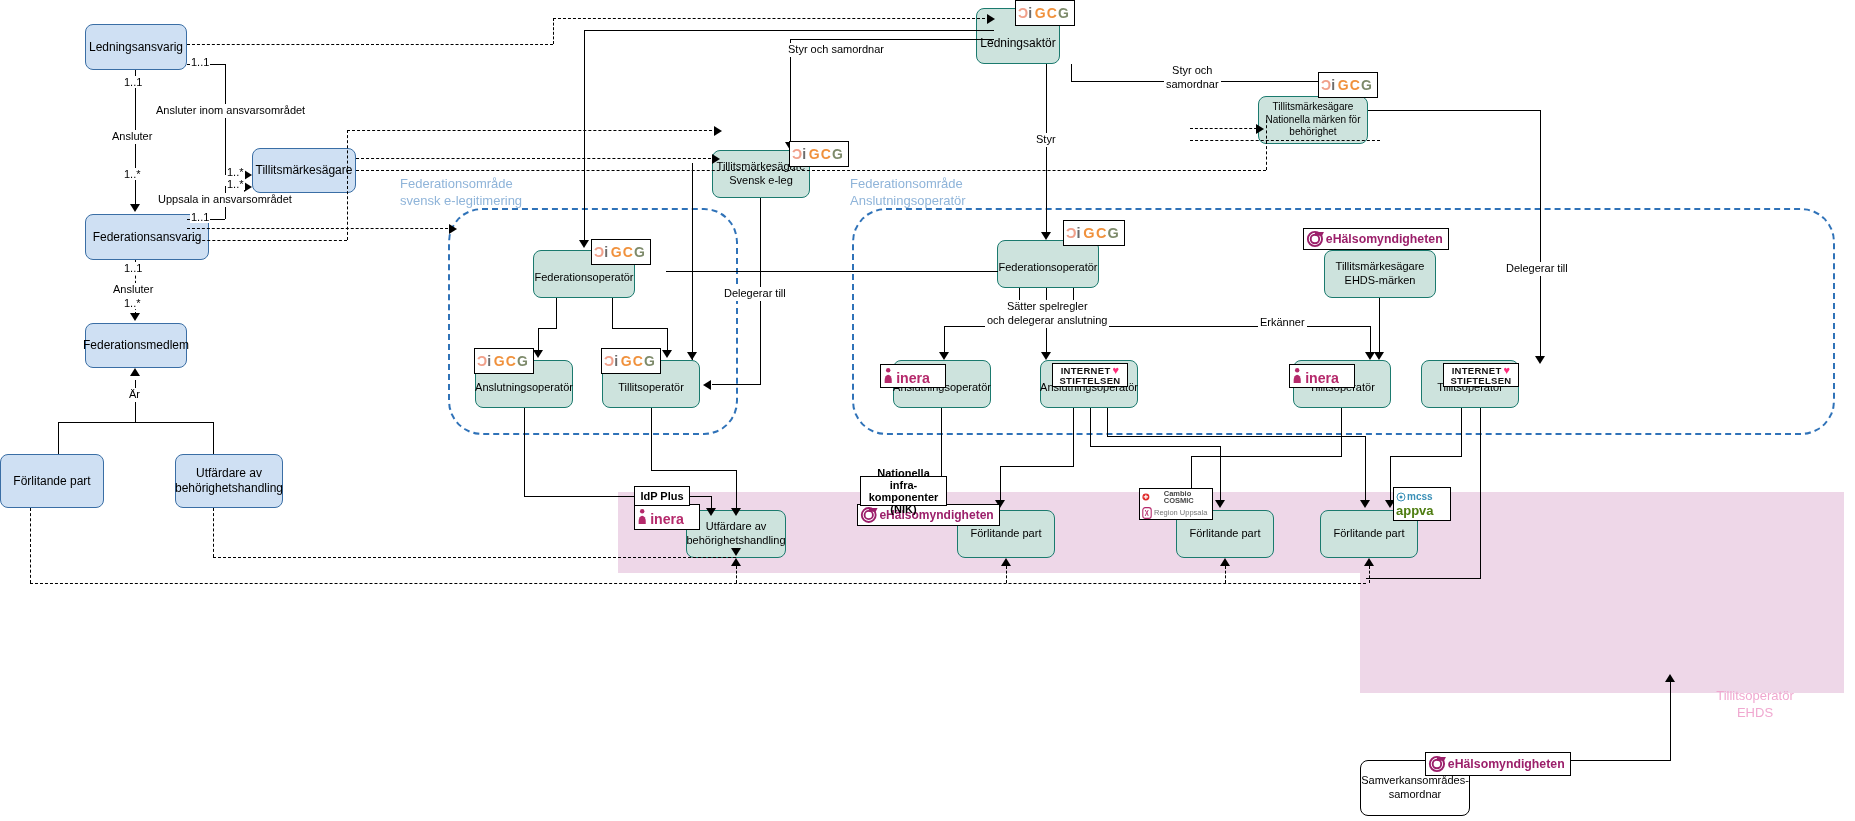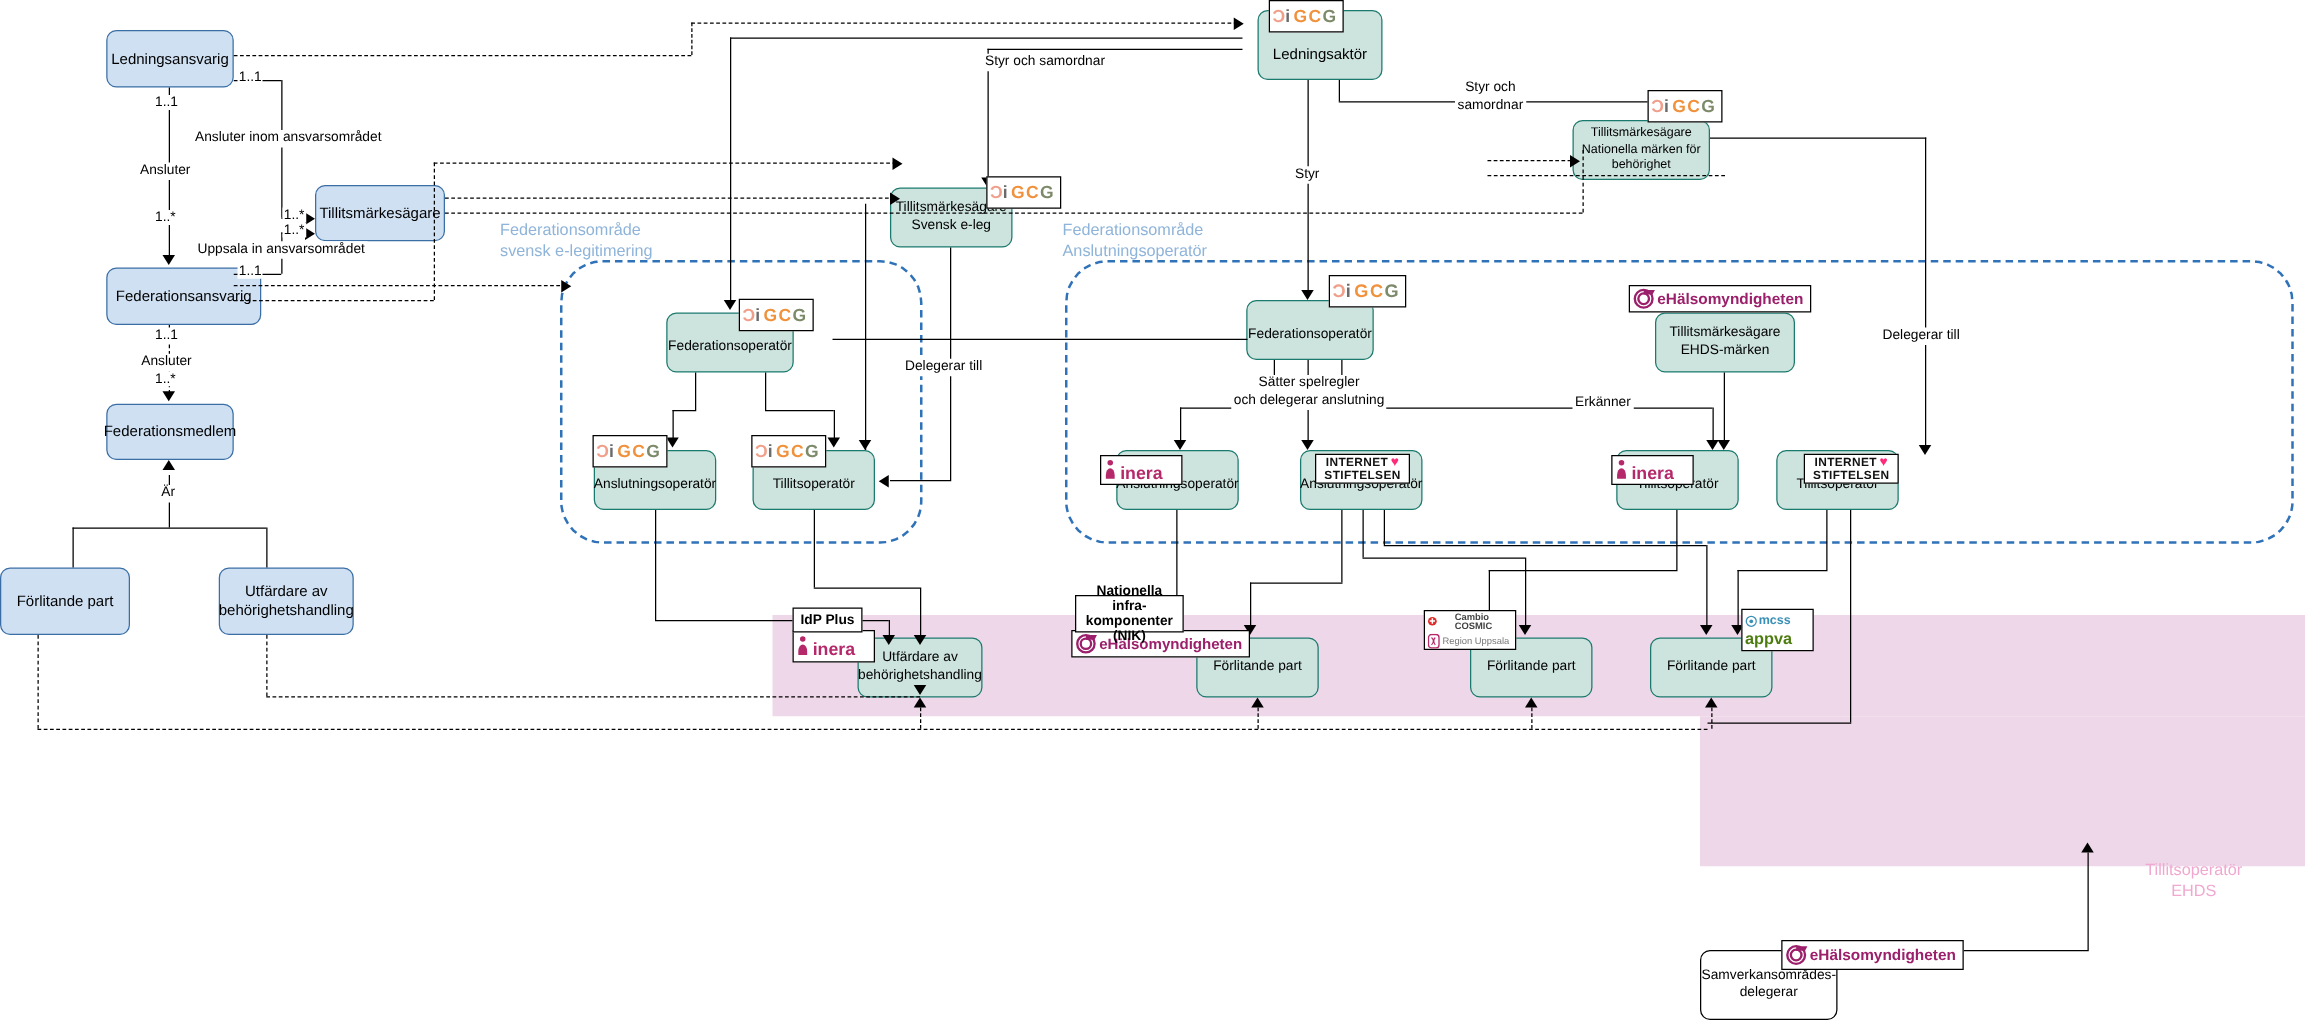--- a/index.html
+++ b/index.html
@@ -139,21 +139,21 @@
 
   <div class="dsh-h" style="left:356px;top:158px;width:360px;"></div>
   <div class="arw arw-r" style="left:712px;top:154px;"></div>
   <div class="dsh-h" style="left:356px;top:170px;width:910px;"></div>
   <div class="dsh-v" style="left:1266px;top:120px;height:50px;"></div>
   <div class="dsh-h" style="left:1266px;top:120px;width:0px;"></div>
   <div class="dsh-h" style="left:1190px;top:128px;width:72px;"></div>
   <div class="arw arw-r" style="left:1256px;top:124px;"></div>
   <div class="dsh-h" style="left:1190px;top:140px;width:190px;"></div>
 
-  <div class="node teal" style="left:1006px;top:8px;width:100px;height:56px;">
+  <div class="node teal" style="left:976px;top:8px;width:84px;height:56px;">
     <span style="margin-top:14px;">Ledningsaktör</span>
   </div>
   <div class="logo" style="left:1015px;top:0px;width:60px;height:26px;">
     <svg viewBox="0 0 120 40" width="56" height="24">
       <text x="2" y="30" font-family="Liberation Sans, sans-serif" font-size="30" font-weight="bold" fill="#f0a08a">Ɔ</text>
       <text x="24" y="30" font-family="Liberation Sans, sans-serif" font-size="30" font-weight="bold" fill="#6b6b6b">i</text>
       <text x="38" y="30" font-family="Liberation Sans, sans-serif" font-size="30" font-weight="bold" fill="#f0913c">G</text>
       <text x="64" y="30" font-family="Liberation Sans, sans-serif" font-size="30" font-weight="bold" fill="#f0913c">C</text>
       <text x="88" y="30" font-family="Liberation Sans, sans-serif" font-size="30" font-weight="bold" fill="#7d8a6a">G</text>
     </svg>
@@ -477,21 +477,21 @@
   <div class="arw arw-u" style="left:1001px;top:558px;"></div>
   <div class="dsh-v" style="left:1225px;top:566px;height:17px;"></div>
   <div class="arw arw-u" style="left:1220px;top:558px;"></div>
   <div class="dsh-v" style="left:1369px;top:566px;height:17px;"></div>
   <div class="arw arw-u" style="left:1364px;top:558px;"></div>
   <div class="dsh-v" style="left:736px;top:566px;height:17px;"></div>
   <div class="arw arw-u" style="left:731px;top:558px;"></div>
 
   <div class="node plain" style="left:1360px;top:760px;width:110px;height:56px;">
     <span style="white-space:pre-line;font-size:11px;">Samverkansområdes-
-delegerar</span>
+samordnar</span>
   </div>
   <div class="logo" style="left:1425px;top:752px;width:146px;height:24px;">
     <svg viewBox="0 0 300 42" width="142" height="22">
       <g fill="none" stroke="#9b1f6a" stroke-width="4">
         <circle cx="21" cy="21" r="15"></circle>
           <circle cx="21" cy="21" r="9"></circle>
       </g>
       <path d="M21 6 L40 6 L36 14 L21 14 Z" fill="#9b1f6a"></path>
       <text x="44" y="30" font-family="Liberation Sans, sans-serif" font-size="26" font-weight="bold" fill="#9b1f6a">eHälsomyndigheten</text>
     </svg>

